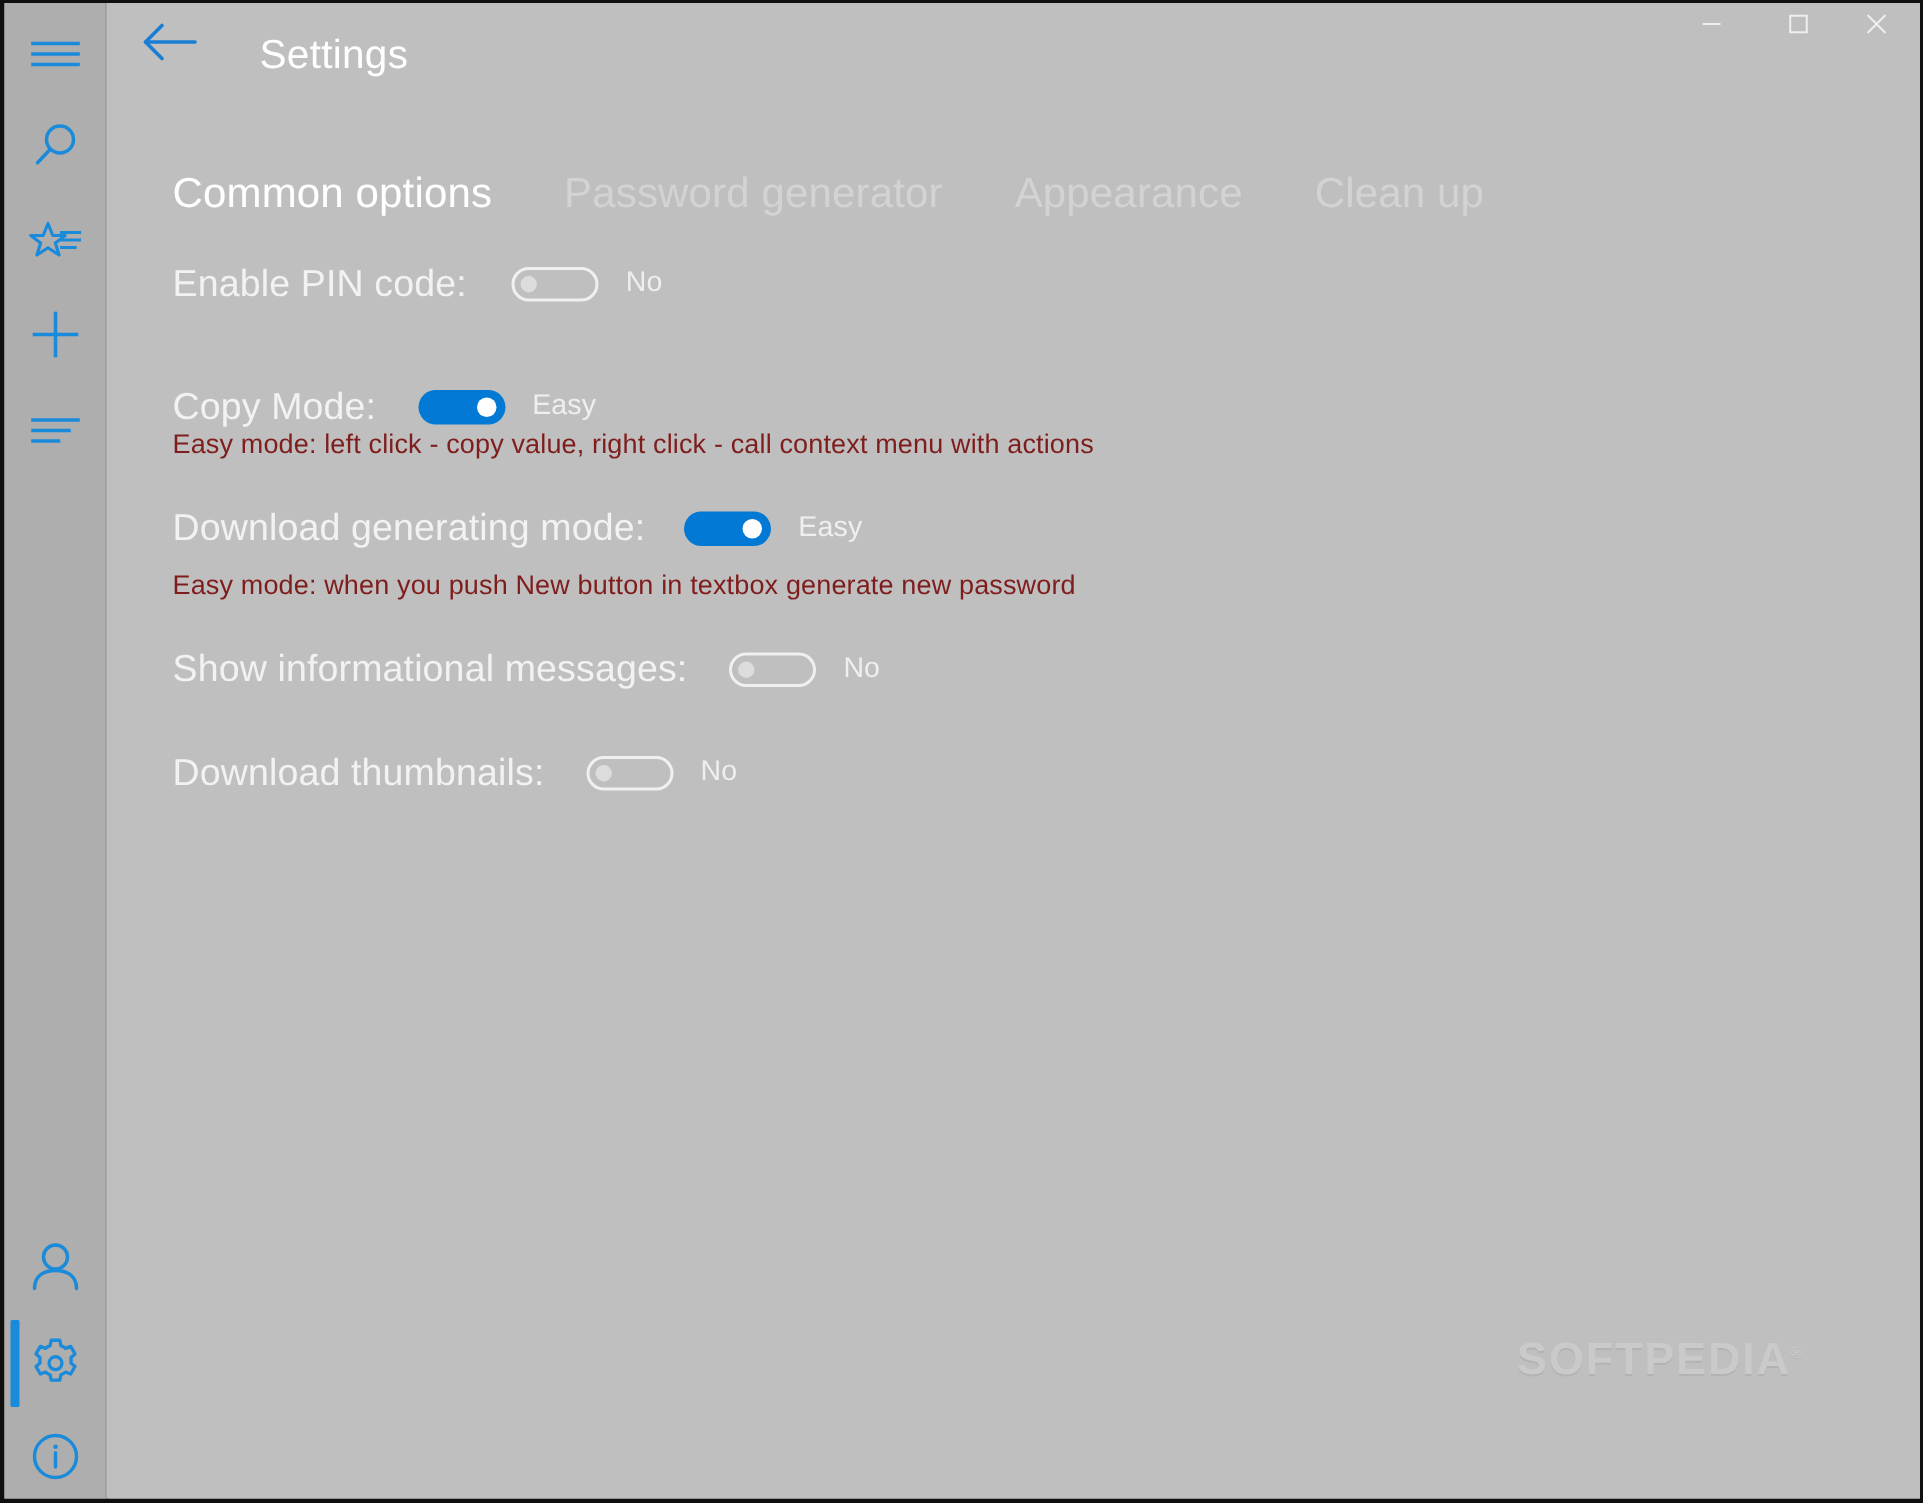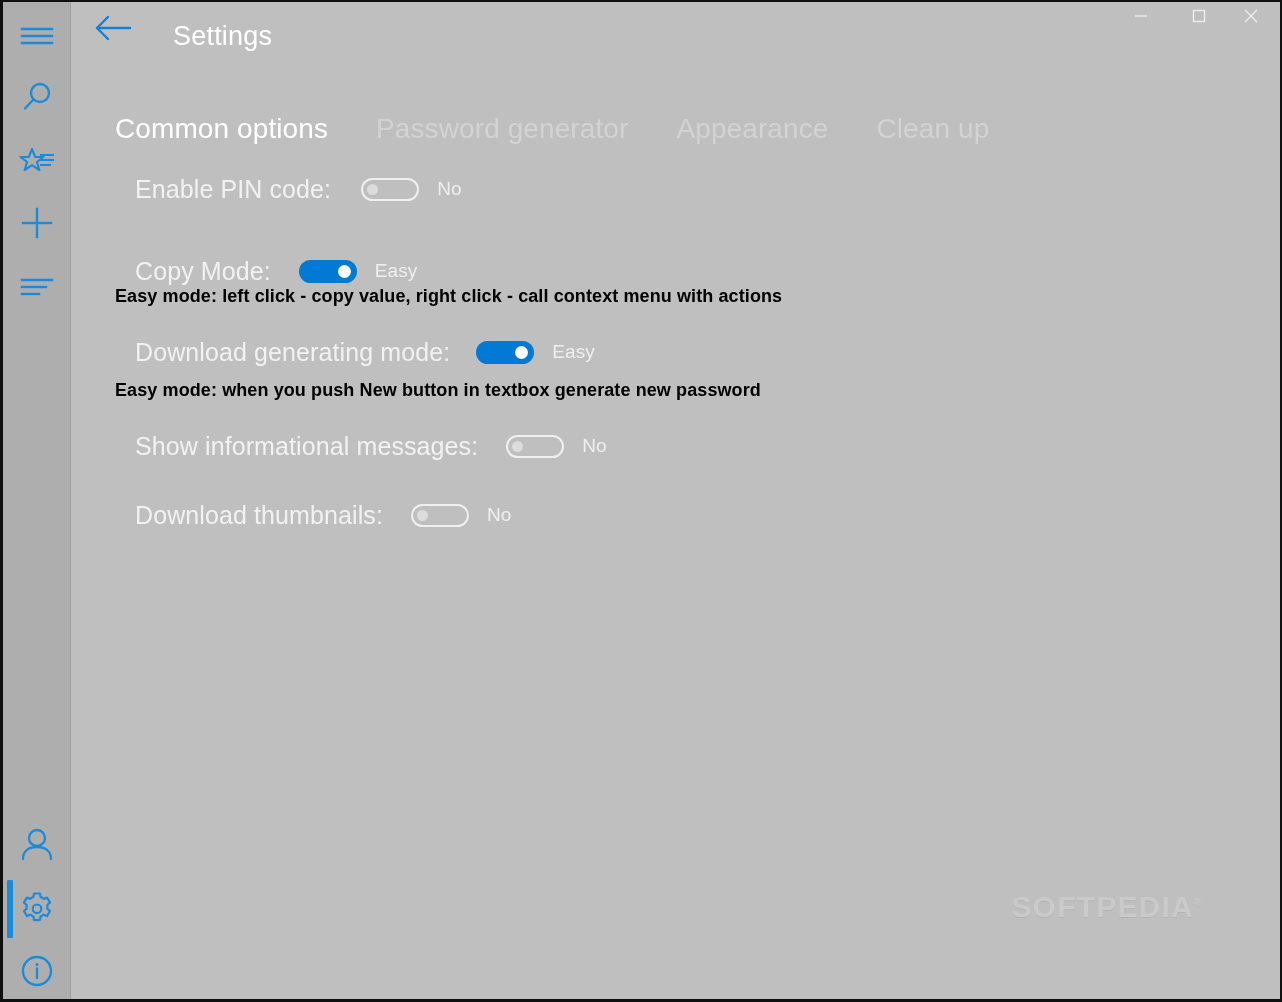--- a/index.html
+++ b/index.html
@@ -140,41 +140,40 @@
     letter-spacing: 0.1px;
   }
   .tab.active { color: #ffffff; }
 
   
   .setting-row {
     position: absolute;
     display: flex;
     align-items: center;
     white-space: nowrap;
-    margin-left: 20px;
   }
   .setting-label {
     font-size: 25px;
     font-weight: 300;
     color: #f2f2f2;
     line-height: 30px;
     letter-spacing: 0.1px;
   }
   .setting-value {
     font-size: 19px;
     font-weight: 300;
     color: #efefef;
     line-height: 24px;
     letter-spacing: 0.1px;
   }
   .setting-hint {
     position: absolute;
     font-size: 18px;
-    font-weight: 700;
-    color: #000000;
+    font-weight: 400;
+    color: #7f1d1d;
     line-height: 22px;
     white-space: nowrap;
     letter-spacing: 0.1px;
   }
 
   
   .toggle {
     position: relative;
     width: 58px;
     height: 23px;

